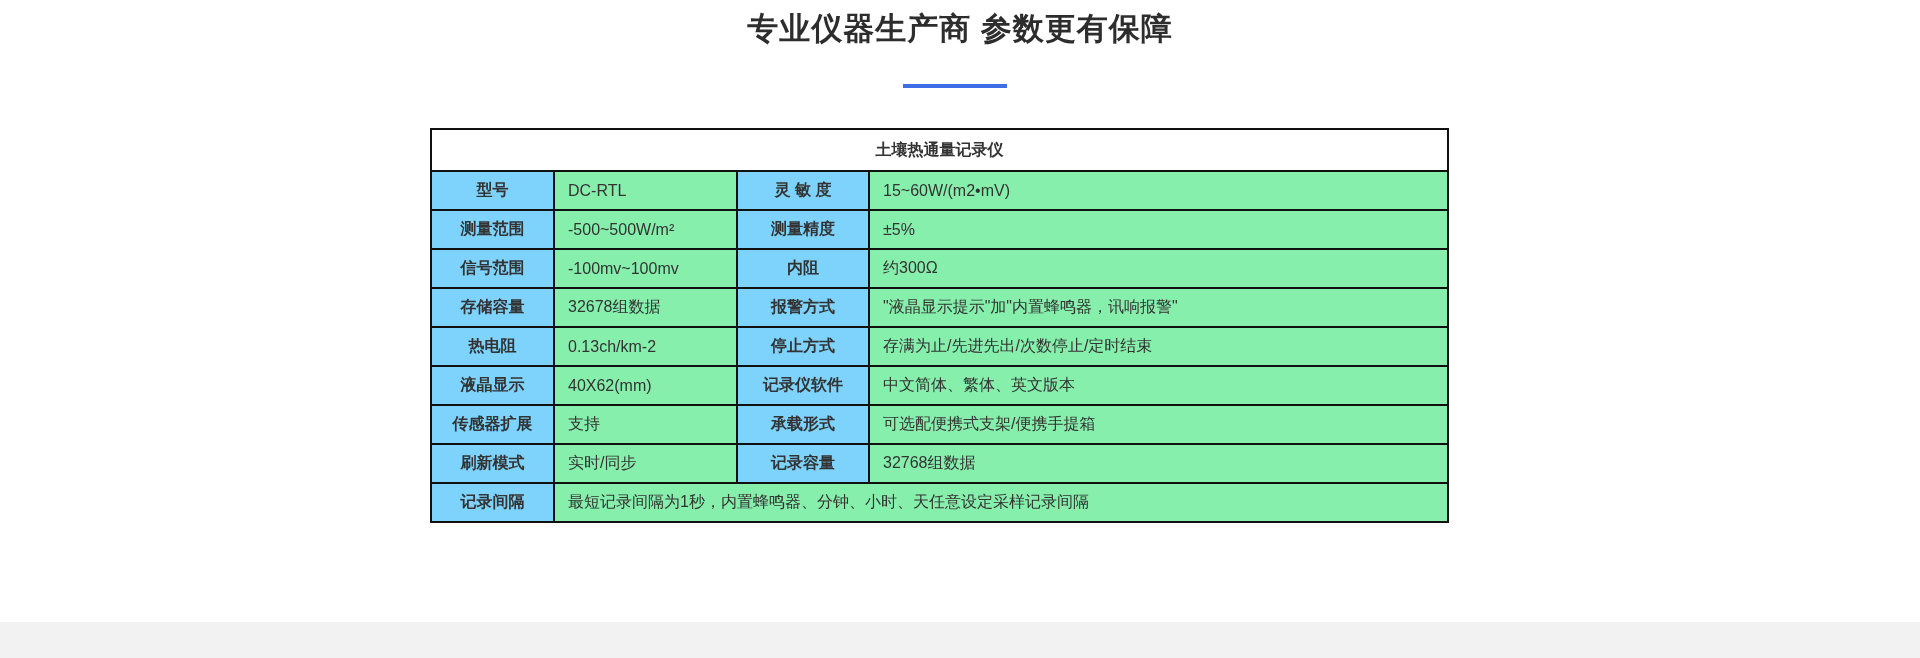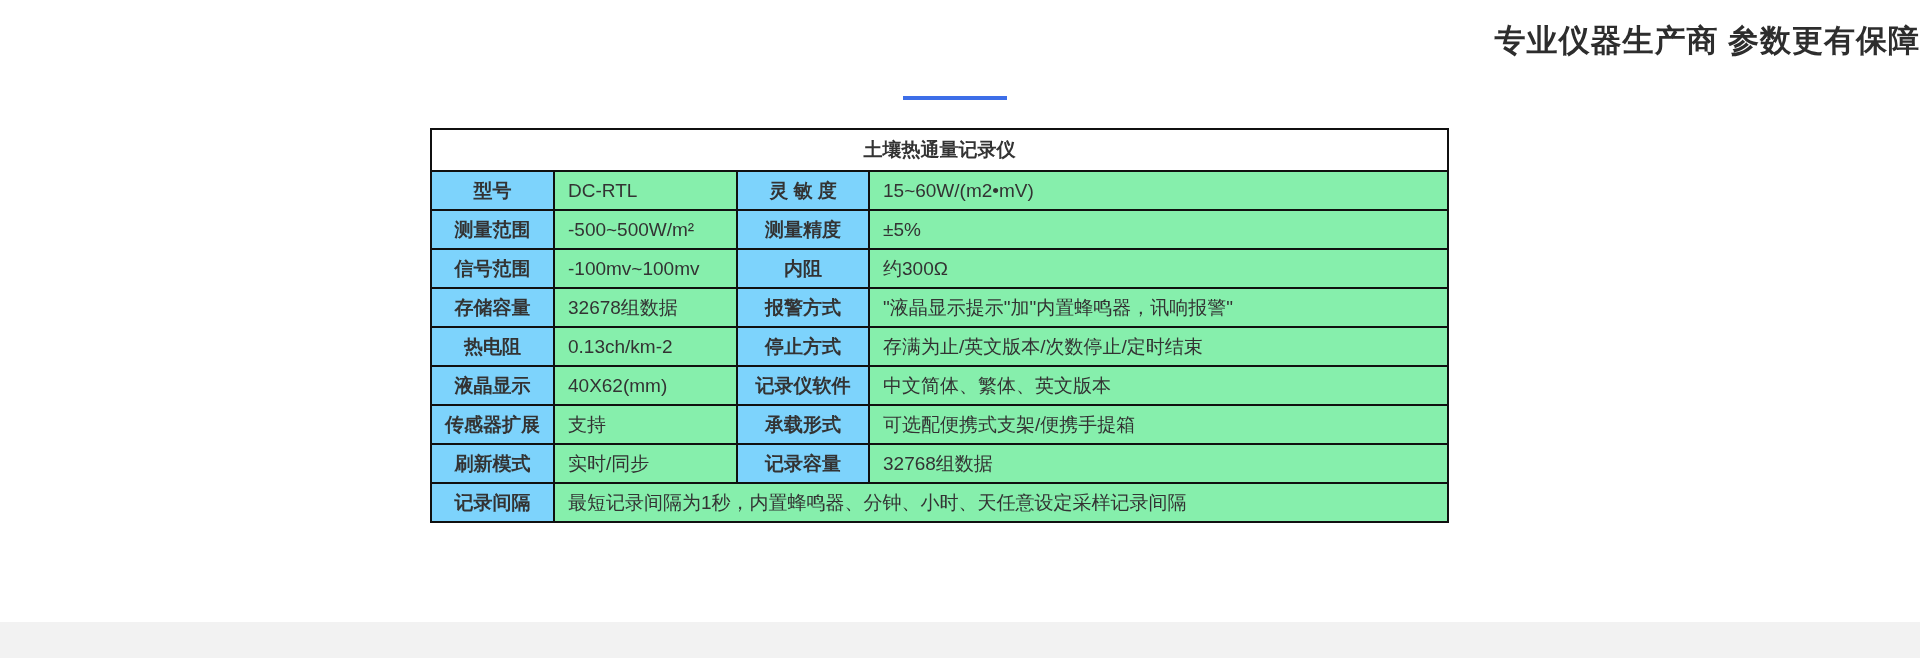--- a/index.html
+++ b/index.html
@@ -5,22 +5,22 @@
   * { margin: 0; padding: 0; box-sizing: border-box; }
   html, body {
     width: 1920px;
     height: 658px;
     background: #ffffff;
     font-family: "Liberation Sans", "DejaVu Sans", sans-serif;
     overflow: hidden;
     position: relative;
   }
   .page-title {
-    margin-top: 20px;
-    text-align: right;
+    margin-top: 8px;
+    text-align: center;
     font-size: 31px;
     font-weight: bold;
     color: #2d2d2d;
     letter-spacing: 1px;
   }
   .title-underline {
     width: 104px;
     height: 4px;
     margin: 34px 0 0 903px;
     background: #3d6ee8;
@@ -36,21 +36,21 @@
     border-collapse: collapse;
     table-layout: fixed;
   }
   table.spec-table col.c1 { width: 123px; }
   table.spec-table col.c2 { width: 183px; }
   table.spec-table col.c3 { width: 132px; }
   table.spec-table col.c4 { width: auto;  }
   table.spec-table th,
   table.spec-table td {
     border: 2px solid #101010;
-    font-size: 19px;
+    font-size: 16px;
     color: #333333;
   }
   th.table-title {
     height: 42px;
     background: #ffffff;
     font-size: 19px;
     font-weight: bold;
     text-align: center;
     color: #262626;
   }
@@ -116,21 +116,21 @@
     <tr>
       <td class="spec-label">存储容量</td>
       <td class="spec-value">32678组数据</td>
       <td class="spec-label">报警方式</td>
       <td class="spec-value">"液晶显示提示"加"内置蜂鸣器，讯响报警"</td>
     </tr>
     <tr>
       <td class="spec-label">热电阻</td>
       <td class="spec-value">0.13ch/km-2</td>
       <td class="spec-label">停止方式</td>
-      <td class="spec-value">存满为止/英文版本/次数停止/定时结束</td>
+      <td class="spec-value">存满为止/先进先出/次数停止/定时结束</td>
     </tr>
     <tr>
       <td class="spec-label">液晶显示</td>
       <td class="spec-value">40X62(mm)</td>
       <td class="spec-label">记录仪软件</td>
       <td class="spec-value">中文简体、繁体、英文版本</td>
     </tr>
     <tr>
       <td class="spec-label">传感器扩展</td>
       <td class="spec-value">支持</td>

